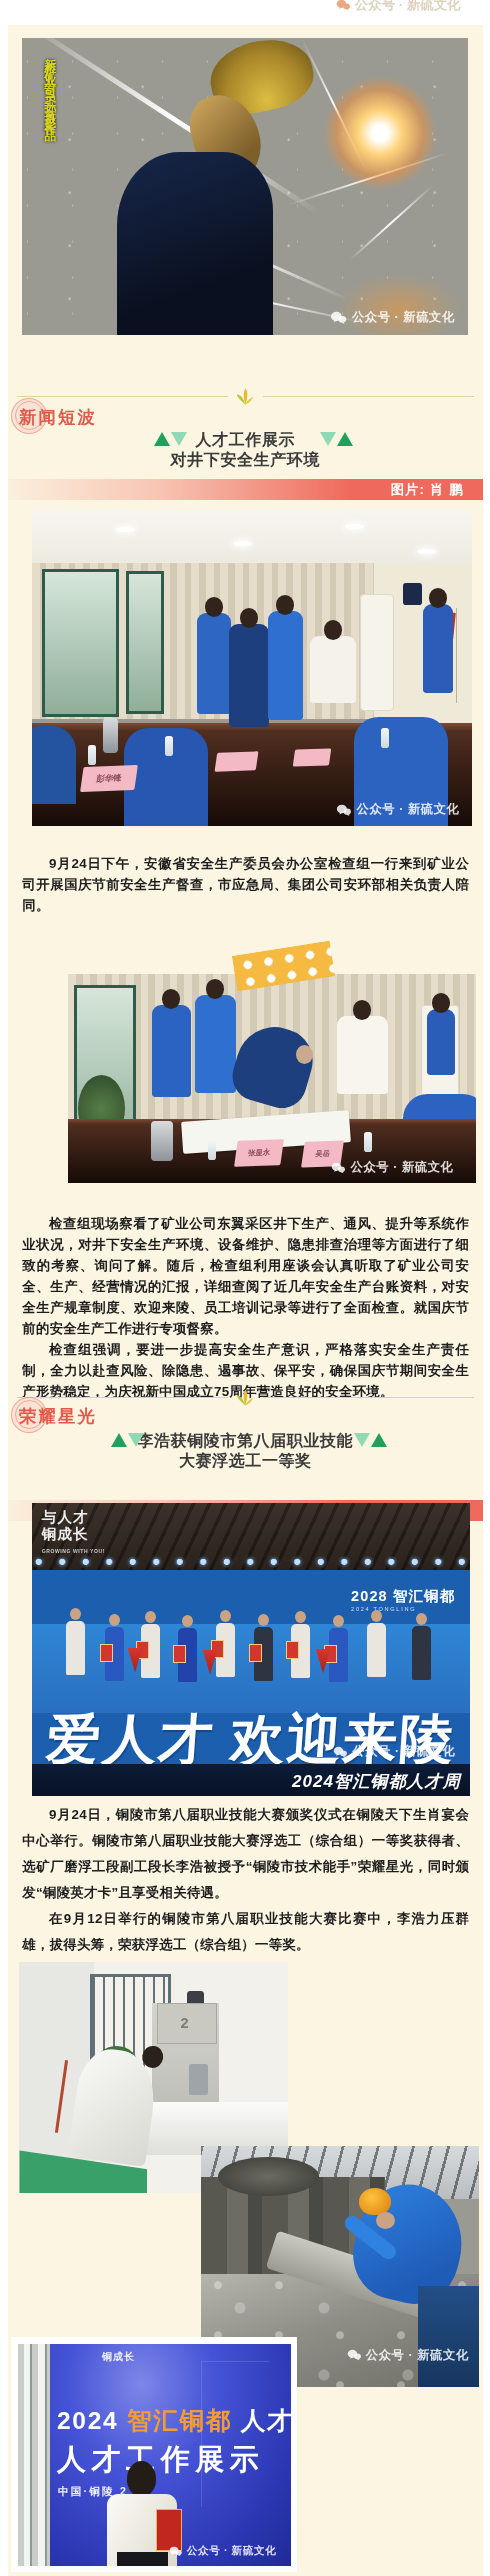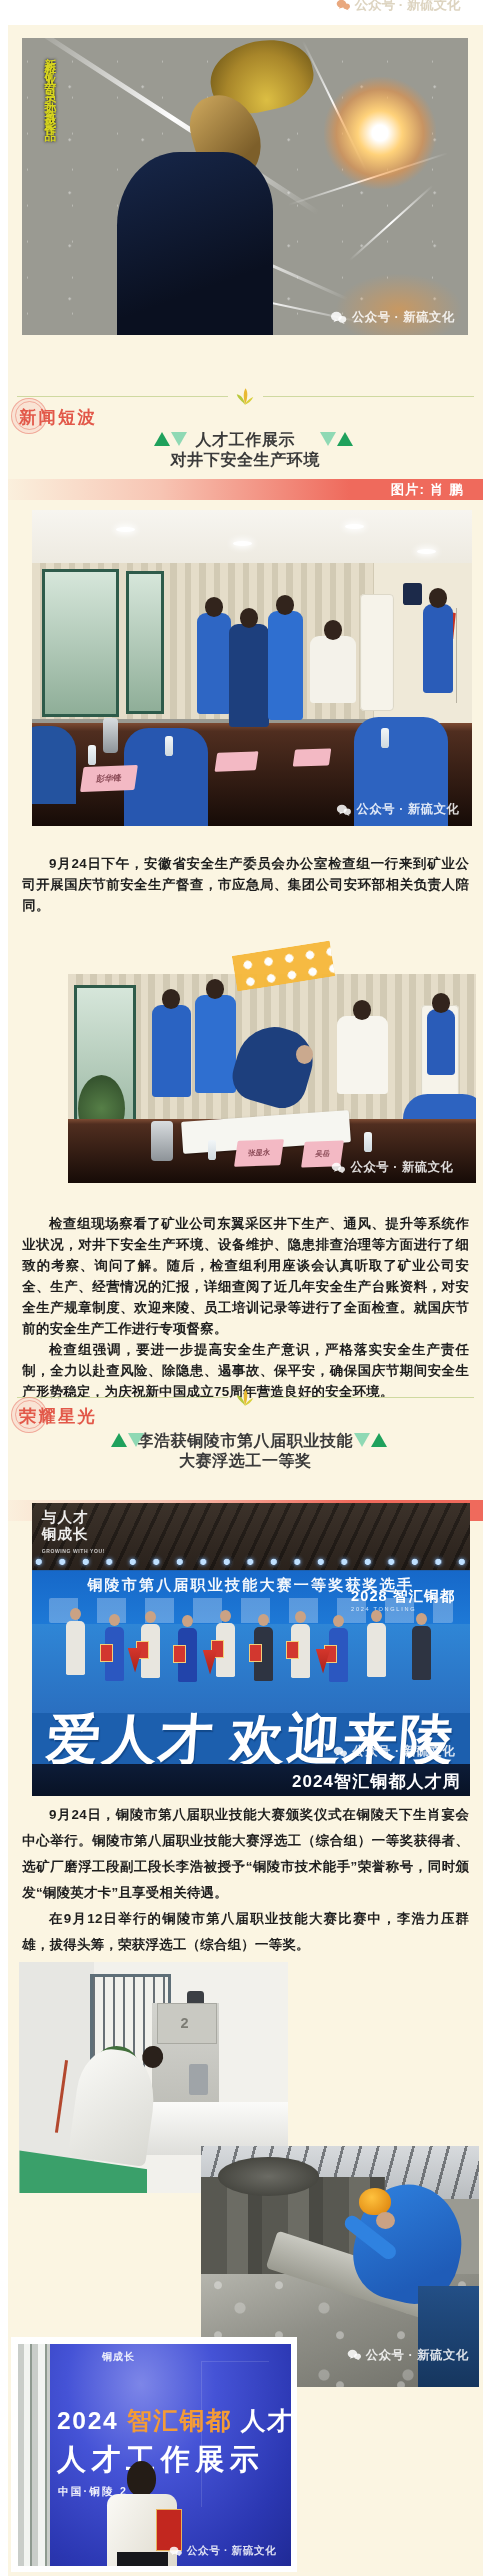--- a/index.html
+++ b/index.html
@@ -100,21 +100,21 @@
   .fig{position:absolute;width:19px;height:54px;border-radius:5px 5px 1.7px 1.7px}
   .fig::before{content:"";position:absolute;top:-13.4px;left:3.9px;width:11.2px;height:12.3px;border-radius:50%;background:#caa284}
   .fig.cert::after{content:"";position:absolute;top:17px;left:-5px;width:11.2px;height:15.6px;background:#d2372f;border:1.1px solid #f3cf7a}
   .pennant{position:absolute;width:14.5px;height:24.6px;background:linear-gradient(#d5362c,#a8211a);
            clip-path:polygon(0 0,100% 0,50% 100%)}
   .stage-callig{position:absolute;left:0;right:0;top:201px;text-align:center;color:#fff;font-size:54px;
       font-weight:900;letter-spacing:2.2px;transform:skewX(-4deg);white-space:nowrap;
       font-family:"Liberation Serif","DejaVu Serif",serif;text-shadow:1.1px 1.7px 1.1px rgba(0,40,90,.4)}
   .stage-bottom{position:absolute;left:0;right:0;bottom:0;height:32px;background:linear-gradient(#0d1c38,#081225)}
   .stage-footer{position:absolute;right:9px;bottom:3.4px;color:#fff;font-size:17px;font-weight:900;
-      letter-spacing:1.1px}
+      font-style:italic;letter-spacing:1.1px}
   .stage-corner{position:absolute;left:10px;top:5.6px;color:rgba(255,255,255,.92);font-weight:800;line-height:17px;
       font-size:14.5px;letter-spacing:1.1px}
   .stage-corner small{display:block;font-size:5px;letter-spacing:0.6px;color:rgba(255,255,255,.75)}
   .stage-year{position:absolute;right:14.5px;top:84px;color:#fff;font-weight:800;font-size:14.5px;letter-spacing:1.1px}
   .stage-year small{display:block;font-size:5.6px;letter-spacing:1.7px;color:rgba(255,255,255,.8);font-weight:400}
   
   .tape{left:226px;top:923px;width:99px;height:36px;background:#f6b93d;transform:rotate(-9deg);z-index:6;
         background-image:radial-gradient(circle,#fff 3.9px,rgba(255,255,255,0) 4.5px);
         background-size:21px 17px;background-position:3.9px 2.8px;opacity:.97;border-radius:1.1px}
   
@@ -373,24 +373,20 @@
   <div class="abs credit-banner" style="top:1475px">图片：刘倜群、查二霞</div>
 
   <div class="photo" style="left:24px;top:1478px;width:438px;height:293px;background:#1c5fae">
     <div class="stage-truss"></div>
     <div class="stage-lights"></div>
     <div class="stage-corner">
       <div>与人才</div>
       <div>铜成长</div>
       <small>GROWING WITH YOU!</small>
     </div>
-    <div class="stage-screen">
-      <div class="stage-banner-text">铜陵市第八届职业技能大赛一等奖获奖选手</div>
-      <div class="stage-portraits"></div>
-    </div>
     <div class="stage-year">
       <span>2028 智汇铜都</span>
       <small>2024 TONGLING</small>
     </div>
     <div class="stage-floor"></div>
     <div class="fig" style="left:34px;top:118px;background:#e8e6df"></div>
     <div class="fig cert" style="left:73px;top:124px;background:#2b57c0"></div>
     <div class="fig cert" style="left:109px;top:121px;background:#e8e6df"></div>
     <div class="fig cert" style="left:146px;top:125px;background:#2244aa"></div>
     <div class="fig cert" style="left:184px;top:120px;background:#e8e6df"></div>
@@ -411,21 +407,21 @@
           <path d="M35 31 L31 26 L27 28 Z" fill="currentColor"></path>
         </svg>
       <span>公众号 · 新硫文化</span>
     </div>
     <div class="stage-bottom">
       <div class="stage-footer">2024智汇铜都人才周</div>
     </div>
   </div>
 
   <div class="abs para s2" style="top:1777px">
-    <p>9月24日，铜陵市第八届职业技能大赛颁奖仪式在铜陵天下生肖宴会中心举行。铜陵市第八届职业技能大赛浮选工（综合组）一等奖获得者、选矿厂磨浮工段副工段长李浩被授予“铜陵市技术能手”荣誉称号，同时颁发“铜陵英才卡”且享受相关待遇。</p>
+    <p>9月24日，铜陵市第八届职业技能大赛颁奖仪式在铜陵天下生肖宴会中心举行。铜陵市第八届职业技能大赛浮选工（综合组）一等奖获得者、选矿厂磨浮工段副工段长李浩被授予“铜陵市技术能手”荣耀星光，同时颁发“铜陵英才卡”且享受相关待遇。</p>
     <p>在9月12日举行的铜陵市第八届职业技能大赛比赛中，李浩力压群雄，拔得头筹，荣获浮选工（综合组）一等奖。</p>
   </div>
 
   <div class="photo" style="left:11.7px;top:1937px;width:269px;height:231px;z-index:1">
     <div class="lab-wall"></div>
     <div class="lab-window"></div>
     <div class="lab-foliage"></div>
     <div class="lab-clock"></div>
     <div class="lab-machine">
       <div class="head"></div>

